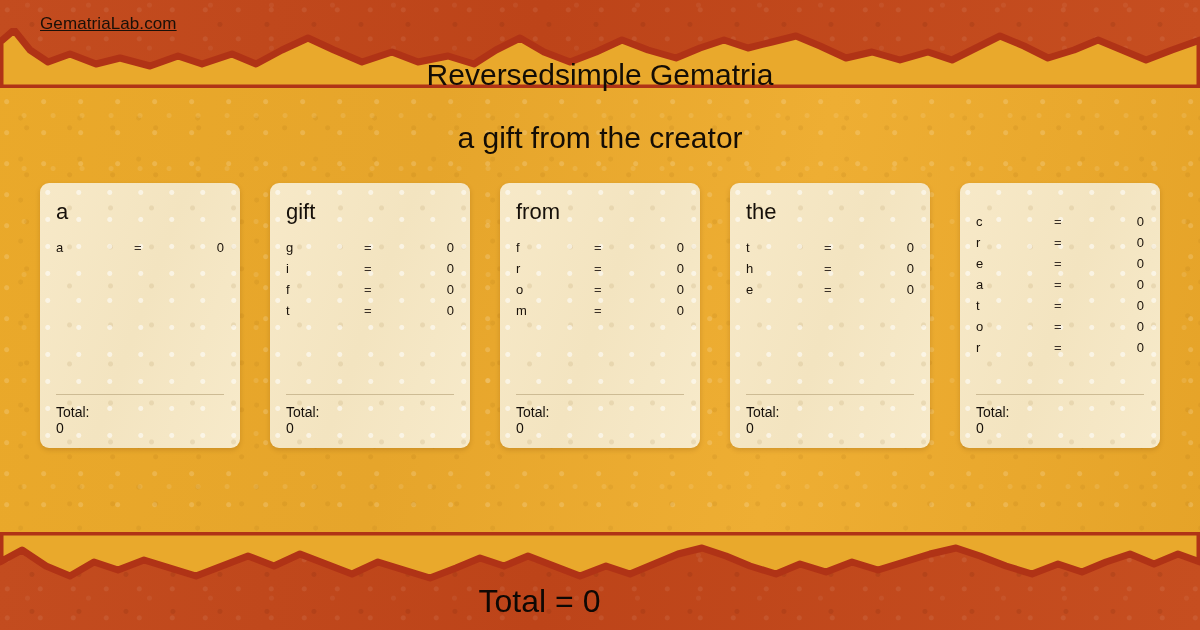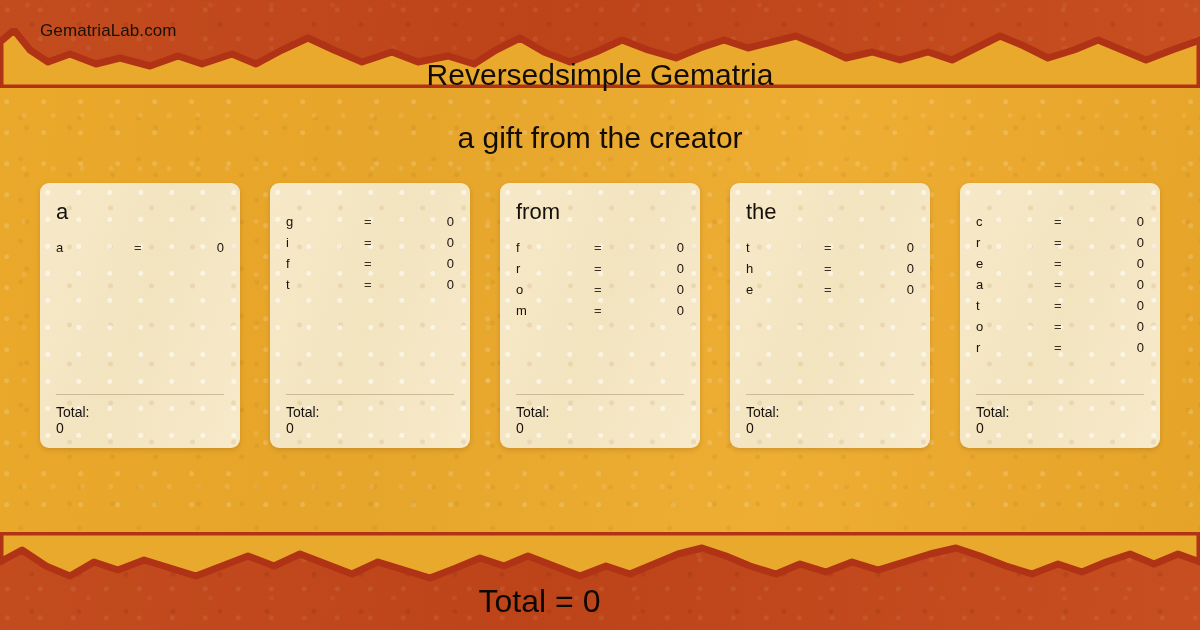--- a/index.html
+++ b/index.html
@@ -37,23 +37,24 @@
   }
   #band-top{top:0;height:70px;}
   #band-bottom{bottom:0;height:80px;}
 
   .wave{position:absolute;left:0;width:1200px;height:60px;}
   #wave-top{top:28px;}
   #wave-bottom{bottom:38px;}
 
   
   #logo{
-    position:absolute;left:40px;top:21px;
+    position:absolute;left:40px;top:14px;
     font-size:17px;color:#1a1008;letter-spacing:.1px;
     z-index:9;
+    text-decoration:underline;
   }
 
   
   #title{
     position:absolute;top:58px;left:0;width:1200px;
     text-align:center;font-size:30px;color:#140d05;
     font-weight:400;z-index:8;
   }
   #phrase{
     position:absolute;top:121px;left:0;width:1200px;
@@ -159,20 +160,21 @@
         </div>
         <div class="card-foot">
           <div class="divider"></div>
           <div class="foot-row">
             <span>Total:</span>
             <span>0</span>
           </div>
         </div>
       </div>
       <div class="card">
+        <div class="card-word">gift</div>
         <div class="letters">
           <div class="letter-row">
             <span class="l-char">g</span>
             <span class="l-eq">=</span>
             <span class="l-val">0</span>
           </div>
           <div class="letter-row">
             <span class="l-char">i</span>
             <span class="l-eq">=</span>
             <span class="l-val">0</span>

